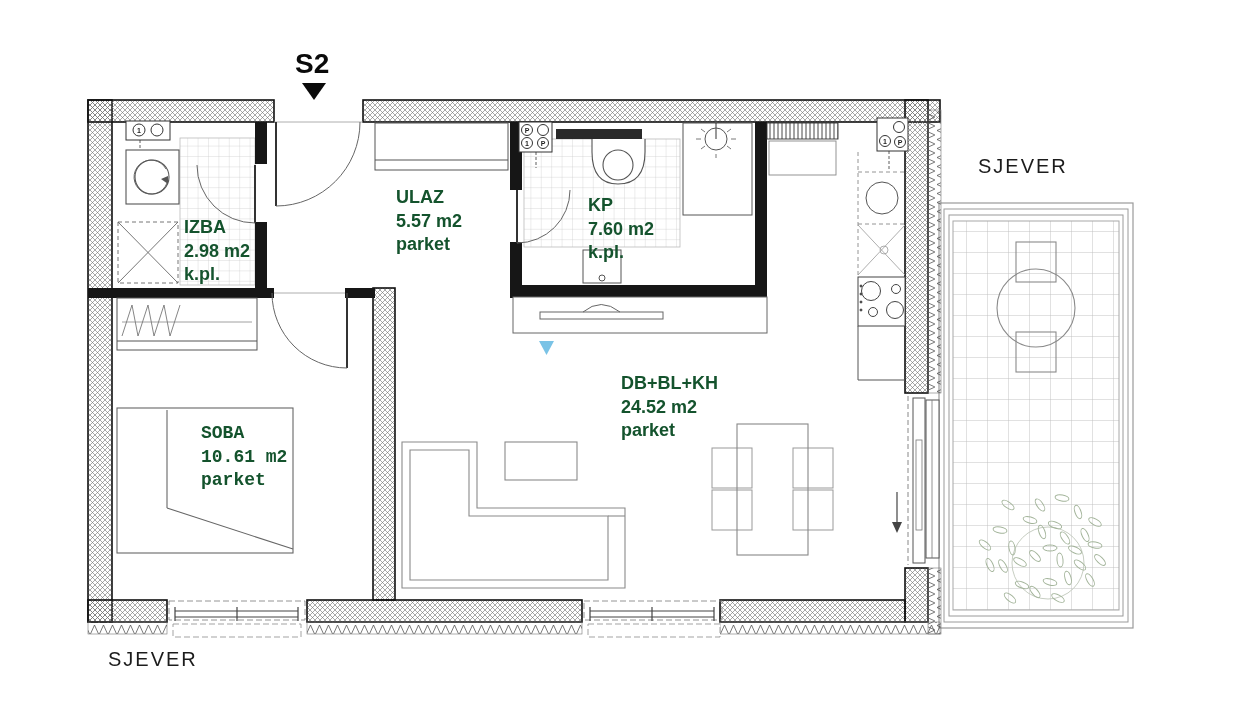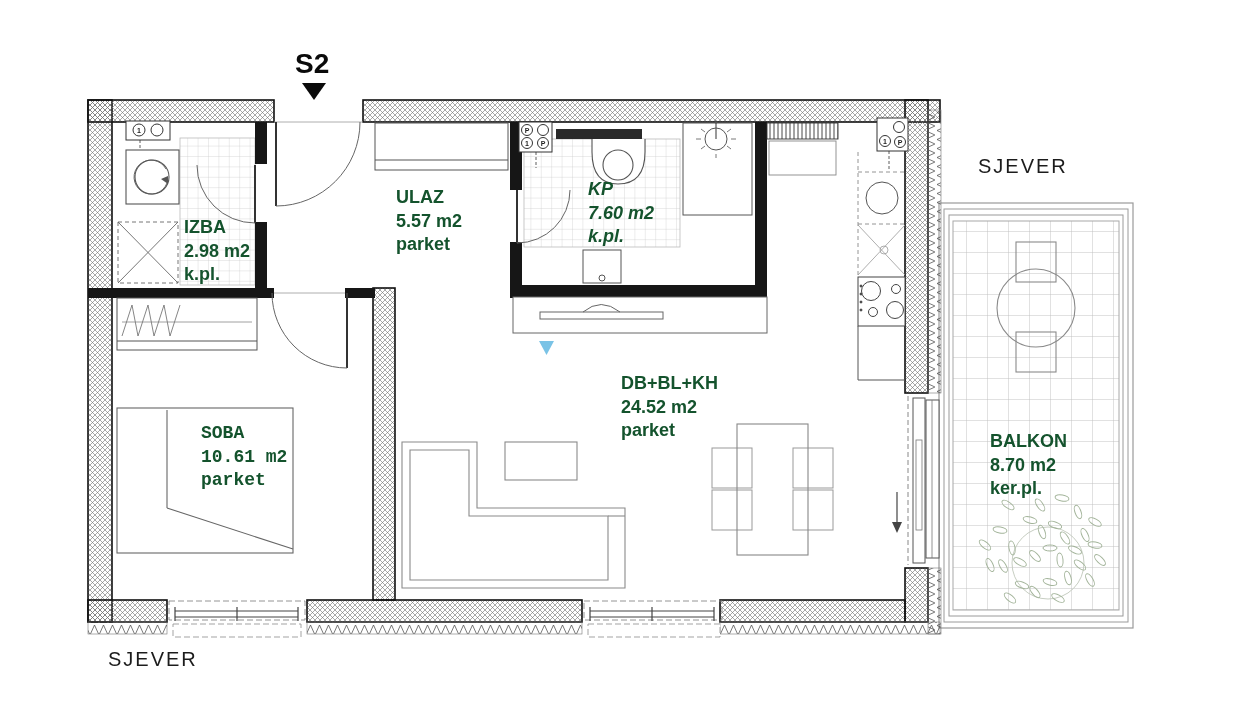--- a/index.html
+++ b/index.html
@@ -301,21 +301,20 @@
 <div class="lbl unit-label" style="left:295px;top:48px;">S2</div>
 <div class="unit-arrow" style="left:302px;top:83px;"></div>
 
 <div class="lbl compass-label" style="left:978px;top:155px;">SJEVER</div>
 <div class="lbl compass-label" style="left:108px;top:648px;">SJEVER</div>
 
 <div class="lbl room-label" style="left:184px;top:216px;"><span>IZBA</span><br><span>2.98 m2</span><br><span>k.pl.</span></div>
 
 <div class="lbl room-label" style="left:396px;top:186px;"><span>ULAZ</span><br><span>5.57 m2</span><br><span>parket</span></div>
 
-<div class="lbl room-label" style="left:588px;top:178px;font-style:italic;"><span>KP</span><br><span>7.60 m2</span><br><span>k.pl.</span></div>
+<div class="lbl room-label" style="left:588px;top:194px;"><span>KP</span><br><span>7.60 m2</span><br><span>k.pl.</span></div>
 
 <div class="lbl room-label" style="left:201px;top:422px;font-family:Liberation Mono, monospace;"><span>SOBA</span><br><span>10.61 m2</span><br><span>parket</span></div>
 
 <div class="lbl room-label" style="left:621px;top:372px;"><span>DB+BL+KH</span><br><span>24.52 m2</span><br><span>parket</span></div>
 
-<div class="lbl room-label" style="left:990px;top:430px;"><span>BALKON</span><br><span>8.70 m2</span><br><span>ker.pl.</span></div>
 
 </div>
 
 </body></html>

